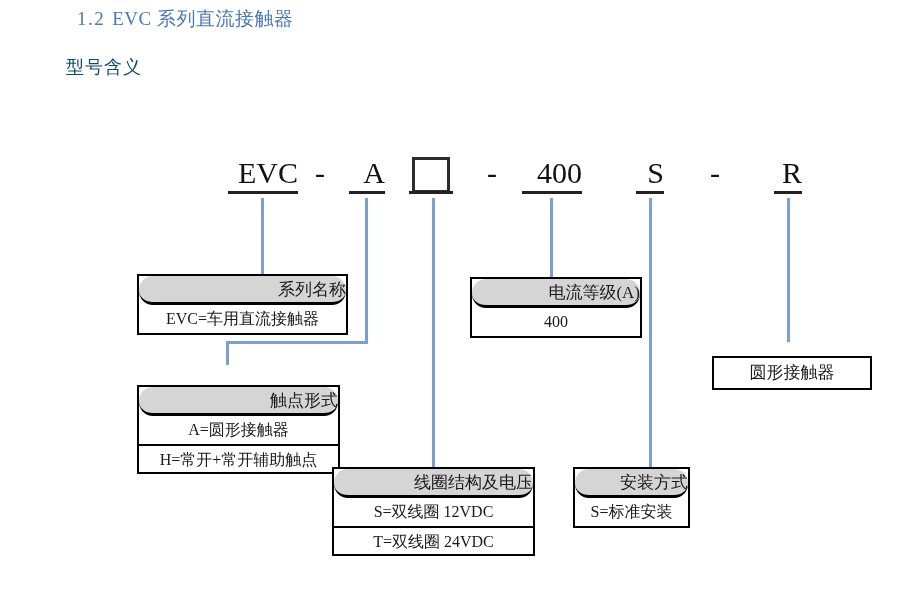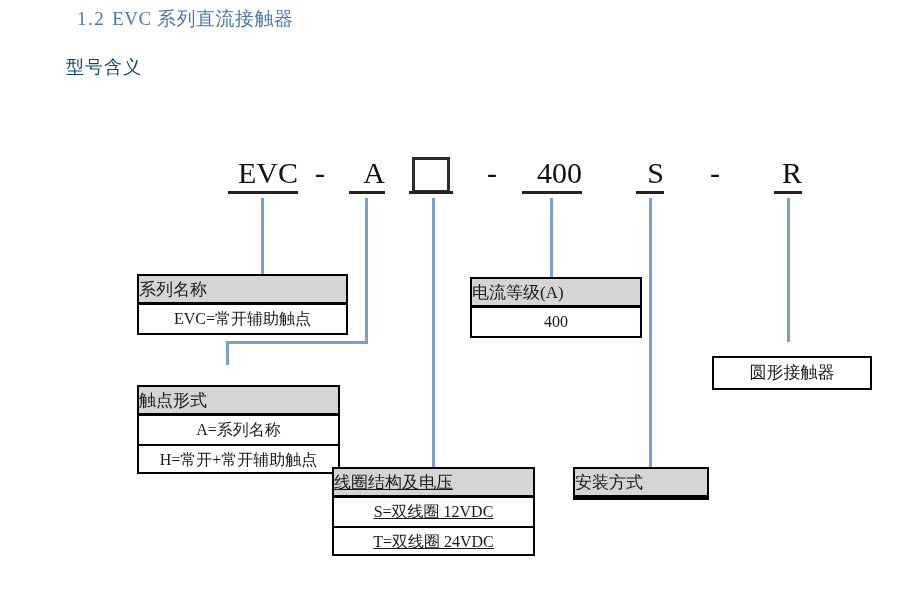--- a/index.html
+++ b/index.html
@@ -98,26 +98,27 @@
   .callout {
     position: absolute;
     box-sizing: border-box;
     border: 2px solid #000000;
     background: #ffffff;
   }
   .callout .hdr {
     box-sizing: border-box;
     background: #d5d5d5;
     border-bottom: 3px solid #000000;
-    text-align: left;
+    text-align: right;
     font-size: 17px;
     line-height: 28px;
     height: 29px;
     white-space: nowrap;
     overflow: hidden;
+    border-radius: 14px;
   }
   .callout .cell {
     box-sizing: border-box;
     text-align: center;
     font-size: 16px;
     line-height: 27px;
     height: 28px;
     background: #ffffff;
     white-space: nowrap;
     overflow: hidden;
@@ -163,39 +164,40 @@
 <div class="vline" style="left:432px; top:198px; height:269px;"></div>
 
 <div class="vline" style="left:550px; top:198px; height:79px;"></div>
 
 <div class="vline" style="left:649px; top:198px; height:269px;"></div>
 
 <div class="vline" style="left:787px; top:198px; height:144px;"></div>
 
 <div class="callout" style="left:137px; top:274px; width:211px;">
   <div class="hdr">系列名称</div>
-  <div class="cell">EVC=常开辅助触点</div>
+  <div class="cell">EVC=车用直流接触器</div>
 </div>
 
 <div class="callout" style="left:137px; top:365px; width:203px;margin-top:20px;">
   <div class="hdr">触点形式</div>
-  <div class="cell">A=系列名称</div>
+  <div class="cell">A=圆形接触器</div>
   <div class="cell">H=常开+常开辅助触点</div>
 </div>
 
-<div class="callout" style="left:332px; top:467px; width:203px;text-decoration:underline;">
+<div class="callout" style="left:332px; top:467px; width:203px;">
   <div class="hdr">线圈结构及电压</div>
   <div class="cell">S=双线圈 12VDC</div>
   <div class="cell">T=双线圈 24VDC</div>
 </div>
 
 <div class="callout" style="left:470px; top:277px; width:172px;">
   <div class="hdr">电流等级(A)</div>
   <div class="cell">400</div>
 </div>
 
-<div class="callout" style="left:573px; top:467px; width:136px;">
+<div class="callout" style="left:573px; top:467px; width:117px;">
   <div class="hdr">安装方式</div>
+  <div class="cell">S=标准安装</div>
 </div>
 
 <div class="callout plain" style="left:712px; top:356px; width:160px;">
   <div class="cell">圆形接触器</div>
 </div>
 
 </body></html>

